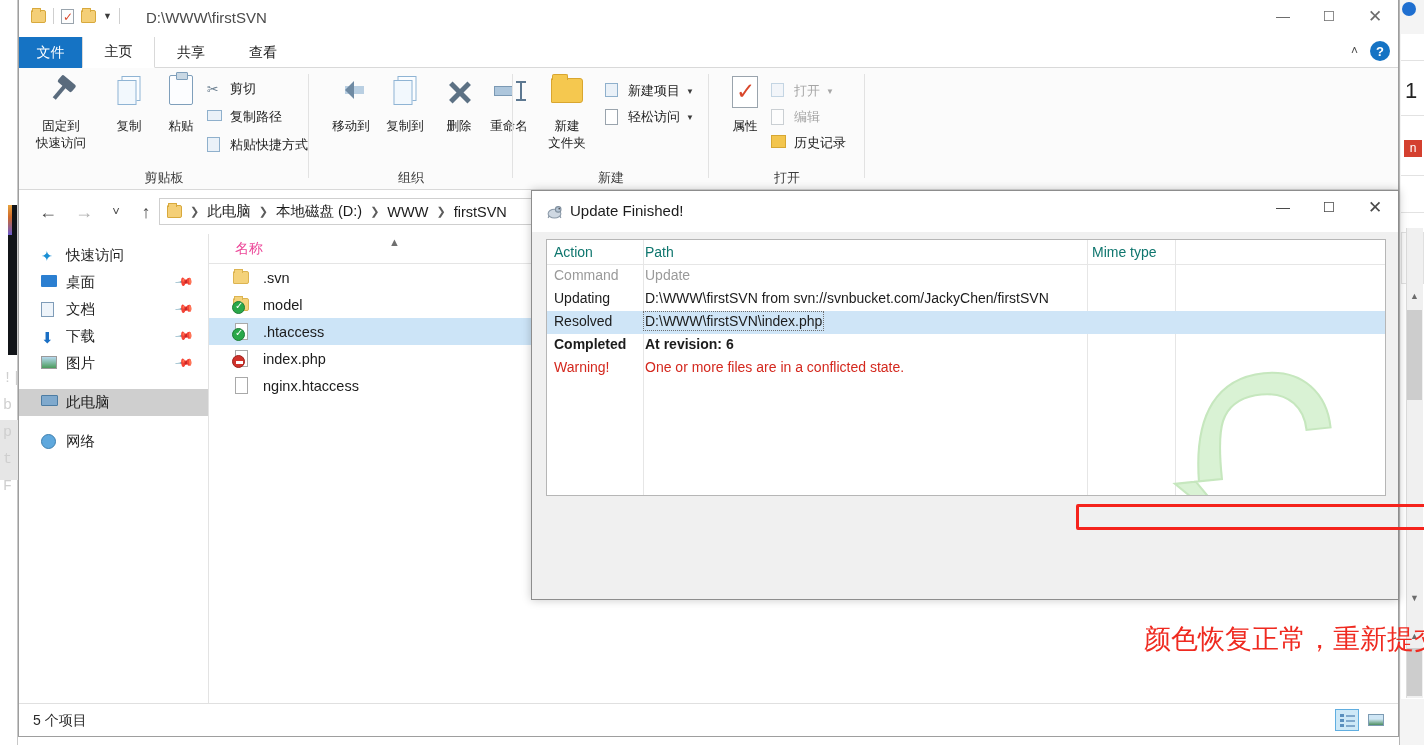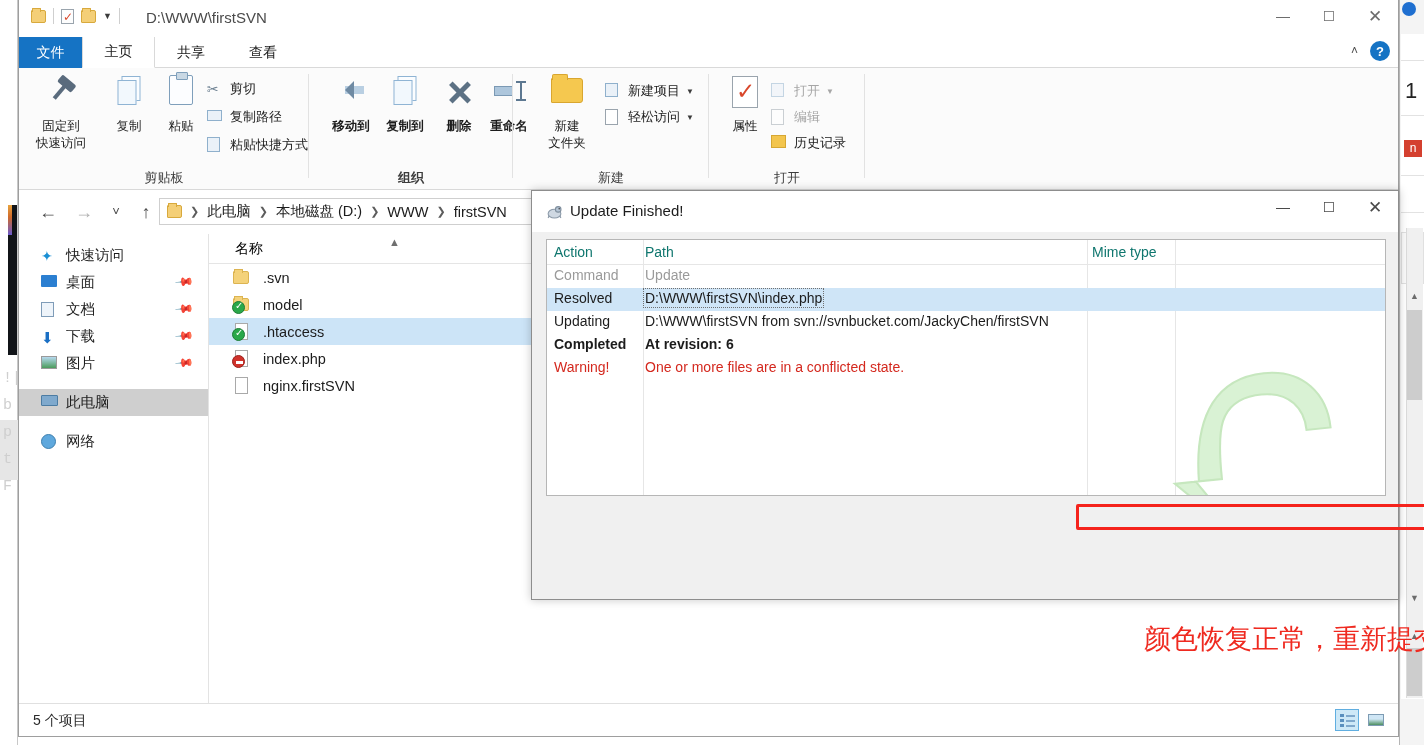--- a/index.html
+++ b/index.html
@@ -197,21 +197,21 @@
   .ni-star{color:#1a8fd4;font-size:14px;}
   .ni-desk{width:16px;height:12px;background:#2b7fd1;border-radius:1px;display:block;}
   .ni-doc{width:13px;height:15px;background:#eef4fa;border:1px solid #7f9cb8;display:block;}
   .ni-dl{color:#1a6fc4;font-size:15px;}
   .ni-pic{width:16px;height:13px;background:linear-gradient(180deg,#b6d9ef,#4b9b5c);border:1px solid #9a9a9a;display:block;}
   .ni-pc{width:17px;height:11px;background:#7fa9cd;border:1px solid #4c7ca3;border-radius:1px;display:block;}
   .ni-net{width:15px;height:15px;border-radius:50%;background:#5fa8dd;border:1px solid #3d7fae;display:block;}
 
   .listpane { position:absolute; left:190px; top:0; right:0; height:474px; background:#ffffff; }
   .listhdr { position:relative; height:30px; border-bottom:1px solid #e5e5e5; }
-  .listhdr .col { position:absolute; top:6px; left:26px; font-size:14px; color:#000000; }
+  .listhdr .col { position:absolute; top:6px; left:26px; font-size:14px; color:#ec4899; }
   .listhdr .sortarrow { position:absolute; left:180px; top:2px; font-size:11px; color:#6f6f6f; }
   .frow { position:relative; height:27px; display:flex; align-items:center; gap:10px;
           padding-left:24px; font-size:14.5px; color:#1c1c1c; }
   .frow.sel { background:#cce4f7; }
   .fi { width:20px; height:18px; position:relative; display:inline-block; }
   .fi-folder{position:absolute;left:0;top:2px;width:16px;height:13px;background:#f4d27a;border:1px solid #dcb451;border-radius:1px 2px 2px 1px;}
   .fi-folder:before{content:'';position:absolute;left:0;top:-3px;width:7px;height:3px;background:#f4d27a;border:1px solid #dcb451;border-bottom:none;}
   .fi-file{position:absolute;left:2px;top:0;width:13px;height:17px;background:#fff;border:1px solid #a9a9a9;}
   .ov-green{position:absolute;left:-1px;bottom:0;width:13px;height:13px;border-radius:50%;background:#2aa84a;border:1px solid #1d7d36;}
   .ov-green:after{content:'✓';position:absolute;left:2px;top:-2px;color:#fff;font-size:10px;font-weight:bold;}
@@ -368,21 +368,21 @@
           <span>复制路径</span>
         </div>
         <div class="smallbtn" style="left:188px; top:68px;">
           <span class="gl"><span class="g-docb" style="width:13px;height:15px"></span></span>
           <span>粘贴快捷方式</span>
         </div>
         <div class="gname">剪贴板</div>
         <div class="vline"></div>
       </div>
 
-      <div class="rgroup" style="left:290px; width:204px;font-weight:bold;">
+      <div class="rgroup" style="left:290px; width:204px;">
         <div class="bigbtn" style="left:10px;">
           <span class="gl">
               <span class="g-arrowL">
                 <b></b>
                 <s></s>
               </span>
             </span>
           <span>移动到</span>
         </div>
         <div class="bigbtn" style="left:64px;">
@@ -559,21 +559,21 @@
           <span class="fi">
               <span class="fi-file"></span>
               <span class="ov-red"></span>
             </span>
           <span>index.php</span>
         </div>
         <div class="frow">
           <span class="fi">
               <span class="fi-file"></span>
             </span>
-          <span>nginx.firstSVN</span>
+          <span>nginx.htaccess</span>
         </div>
       </div>
     </div>
 
     <div class="statusbar">
       <div class="status-text">5 个项目</div>
       <div class="viewbtns">
         <div class="vbtn on">
           <span class="vb-list">
             <i style="top:0"></i>
@@ -615,28 +615,28 @@
       <div class="dl-head">
         <div class="hc" style="left:7px">Action</div>
         <div class="hc" style="left:98px">Path</div>
         <div class="hc" style="left:545px">Mime type</div>
       </div>
 
       <div class="dl-row gray">
         <div class="c1">Command</div>
         <div class="c2">Update</div>
       </div>
+      <div class="dl-row">
+        <div class="c1">Updating</div>
+        <div class="c2">D:\WWW\firstSVN from svn://svnbucket.com/JackyChen/firstSVN</div>
+      </div>
       <div class="dl-row hl">
         <div class="c1">Resolved</div>
         <div class="c2">D:\WWW\firstSVN\index.php</div>
       </div>
-      <div class="dl-row">
-        <div class="c1">Updating</div>
-        <div class="c2">D:\WWW\firstSVN from svn://svnbucket.com/JackyChen/firstSVN</div>
-      </div>
       <div class="dl-row bold">
         <div class="c1">Completed</div>
         <div class="c2">At revision: 6</div>
       </div>
       <div class="dl-row warn">
         <div class="c1">Warning!</div>
         <div class="c2">One or more files are in a conflicted state.</div>
       </div>
 
       <svg class="watermark" viewBox="0 0 200 190">

